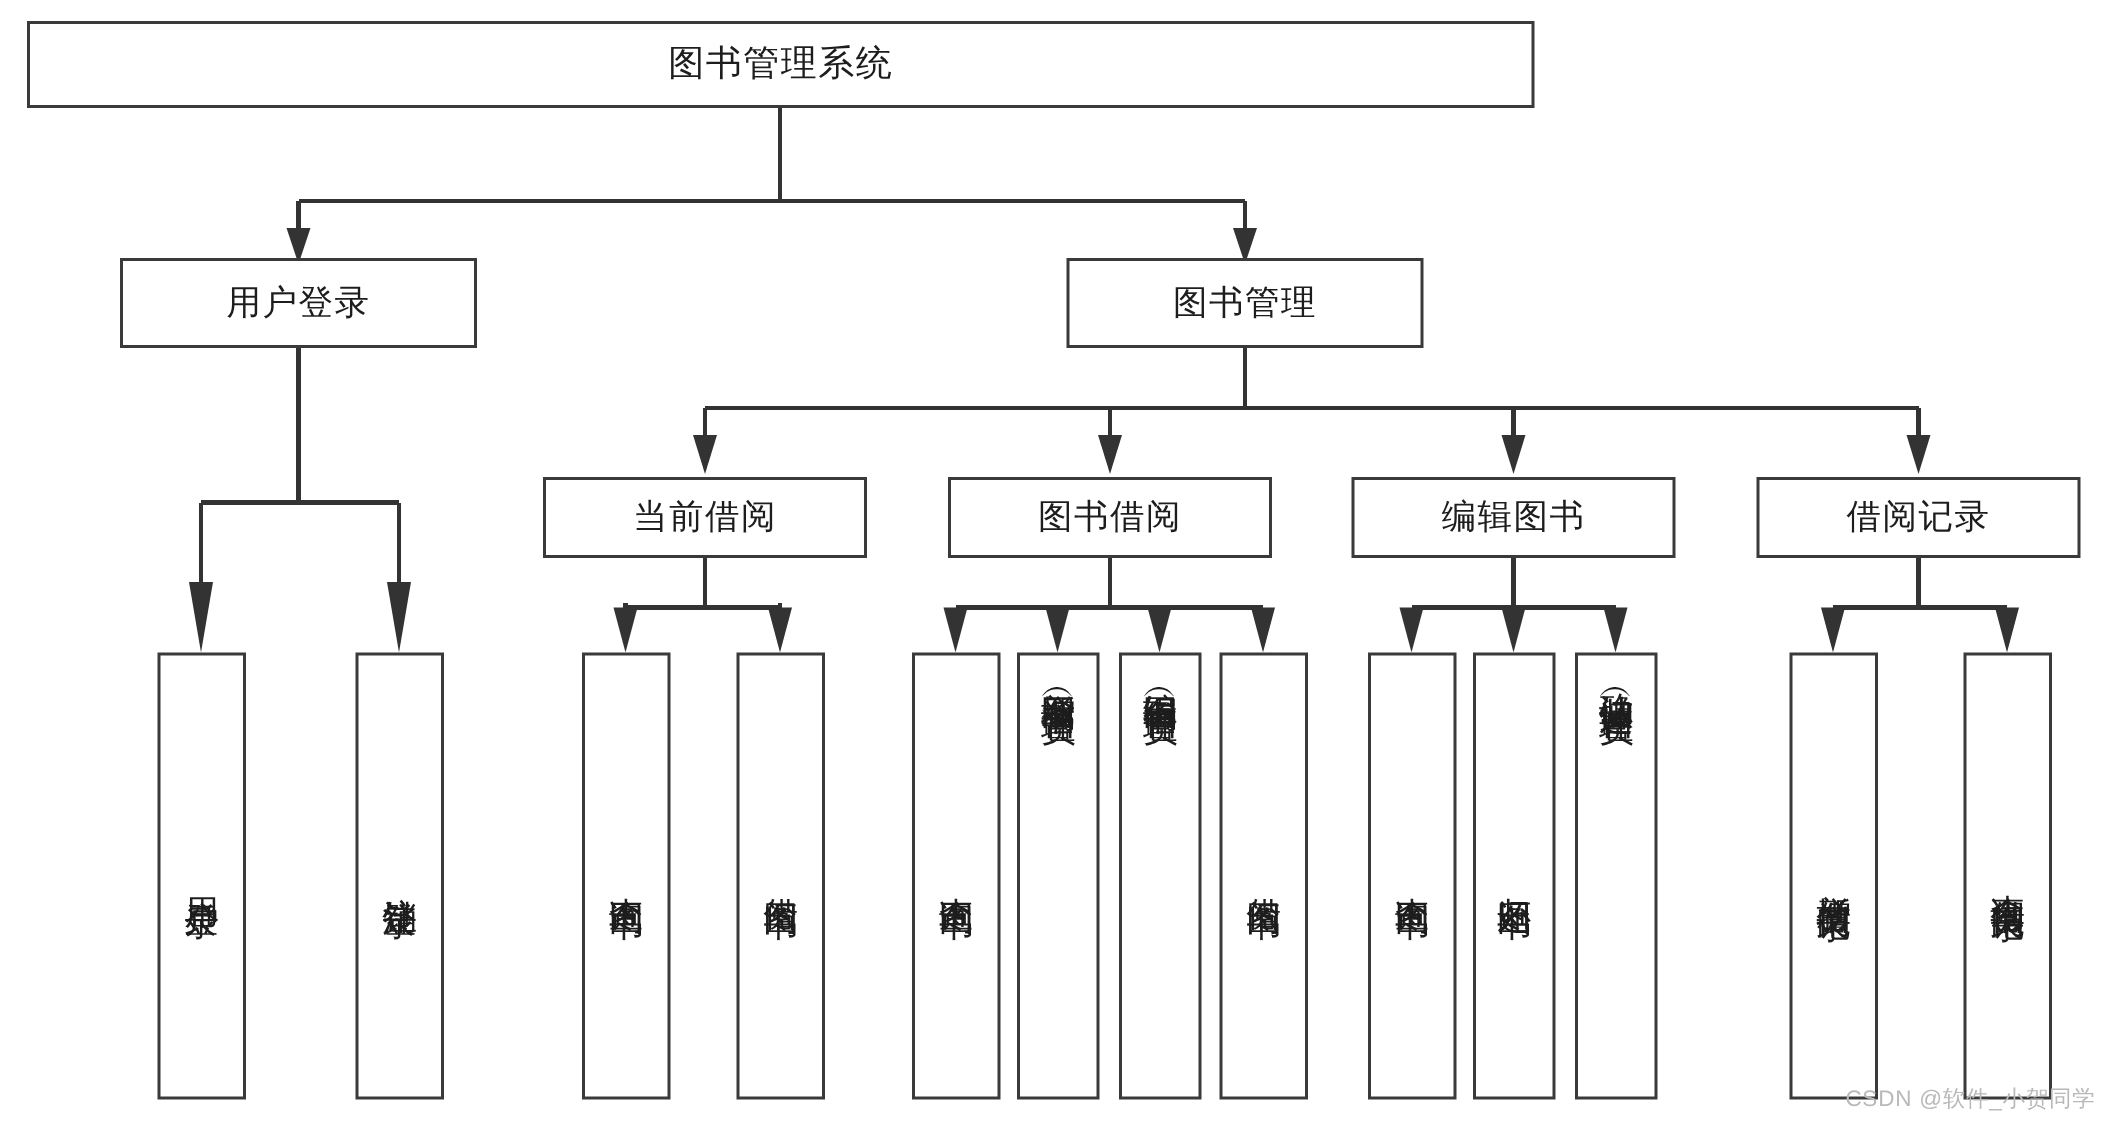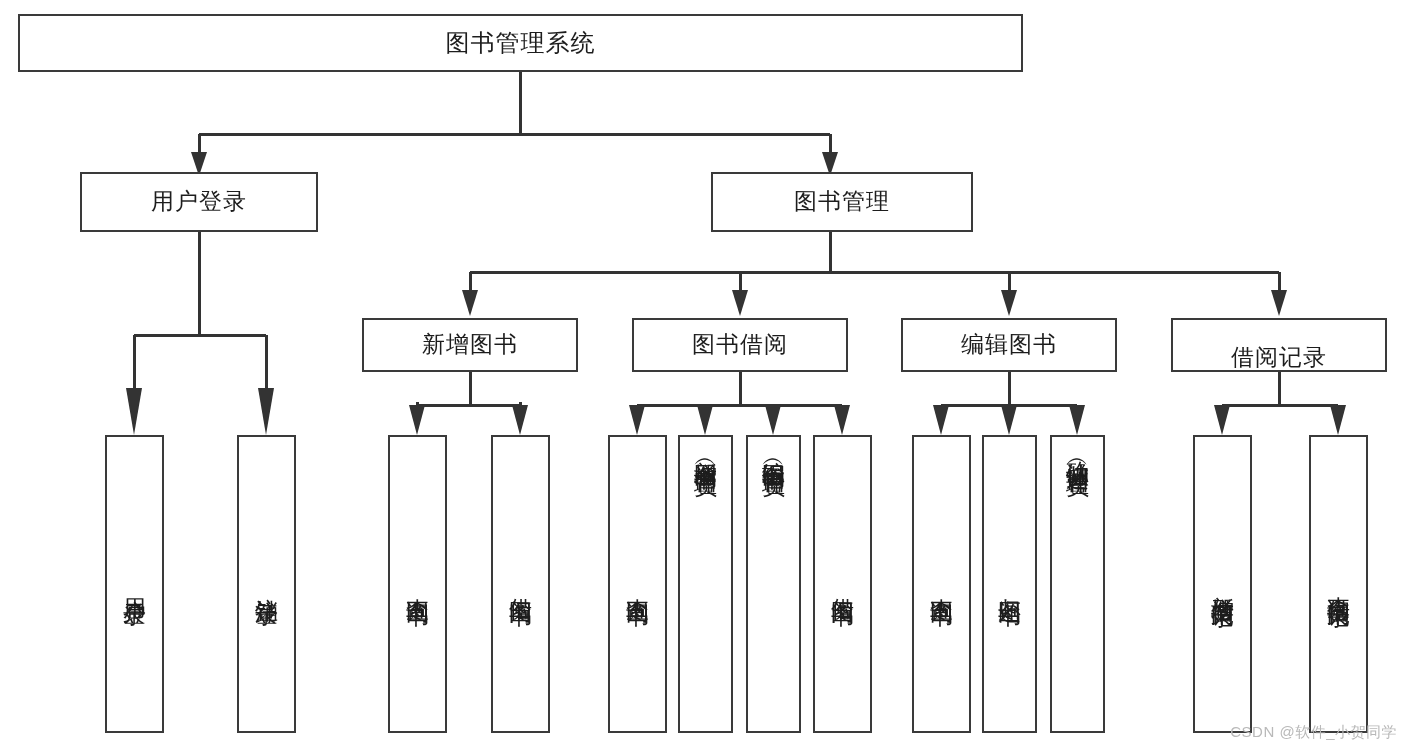--- a/index.html
+++ b/index.html
@@ -165,37 +165,37 @@
   </svg>
 
   <div class="node node-root" style="left:18px; top:14px; width:1005px; height:58px;">
     <span class="node-h">图书管理系统</span>
   </div>
 
   <div class="node" style="left:80px; top:172px; width:238px; height:60px;">
     <span class="node-h">用户登录</span>
   </div>
 
-  <div class="node" style="left:711px; top:172px; width:262px; height:60px;">
+  <div class="node" style="left:711px; top:172px; width:238px; height:60px;">
     <span class="node-h">图书管理</span>
   </div>
 
   <div class="node" style="left:362px; top:318px; width:216px; height:54px;">
-    <span class="node-h">新增图书</span>
+    <span class="node-h">当前借阅</span>
   </div>
 
   <div class="node" style="left:632px; top:318px; width:216px; height:54px;text-align:center;">
     <span class="node-h">图书借阅</span>
   </div>
 
   <div class="node" style="left:901px; top:318px; width:216px; height:54px;">
     <span class="node-h">编辑图书</span>
   </div>
 
-  <div class="node" style="left:1171px; top:318px; width:216px; height:54px;align-items:flex-end;">
+  <div class="node" style="left:1171px; top:318px; width:216px; height:54px;">
     <span class="node-h">借阅记录</span>
   </div>
 
   <div class="node node-leaf" style="left:105px; top:435px; width:59px; height:298px;">
     <div class="leaf-inner">
       <span class="node-v">用户登录</span>
     </div>
   </div>
 
   <div class="node node-leaf" style="left:237px; top:435px; width:59px; height:298px;">

